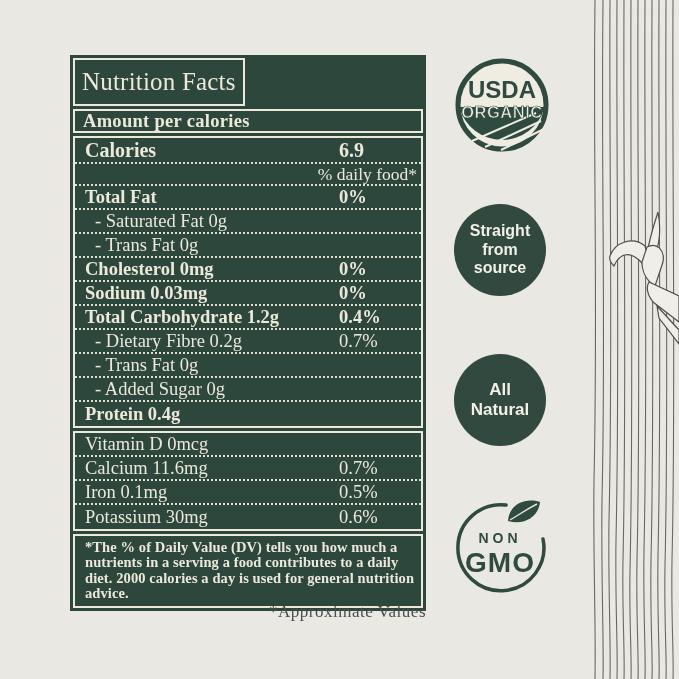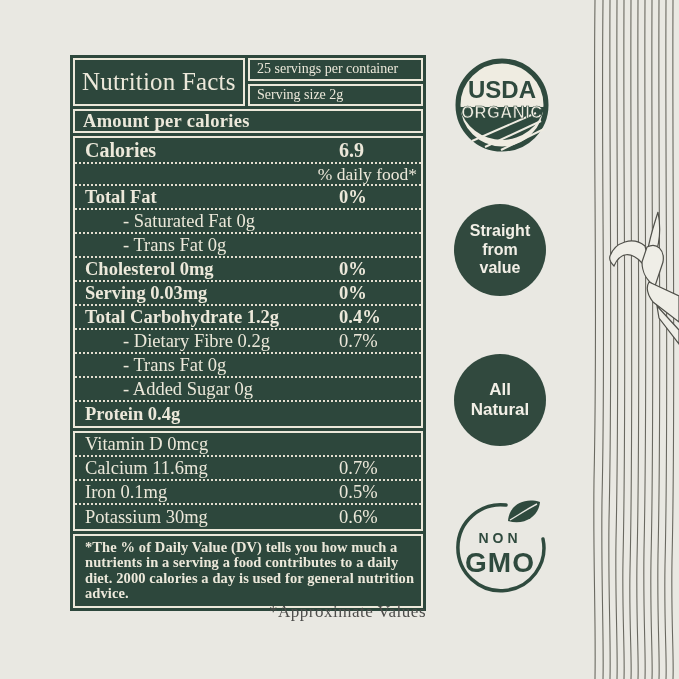--- a/index.html
+++ b/index.html
@@ -38,21 +38,21 @@
   .nrow{
     display:flex;align-items:center;height:24px;padding:0 10px;
     font-size:18.5px;box-sizing:border-box;white-space:nowrap;
   }
   .nrow:not(:last-child){border-bottom:2px dotted #e3dfd0;align-items:center;}
   .nrow .lbl{flex:0 1 auto;overflow:visible;}
   .nrow .val{width:72px;margin-left:auto;text-align:left;flex:none;}
   .nrow.b{font-weight:700;}
   .nrow.cal{height:26px;font-size:20px;}
   .nrow.dv{height:22px;justify-content:flex-end;font-size:17.5px;padding-right:4px;}
-  .nrow.ind{padding-left:48px;}
+  .nrow.ind{padding-left:20px;}
   .footnote{
     padding:4px 2px 5px 10px;font-size:14.5px;font-weight:700;line-height:1.06;
     letter-spacing:.1px;
   }
   .approx{
     position:absolute;left:0;top:602px;width:426px;text-align:right;
     font-size:17px;color:#4d4d4b;letter-spacing:.5px;
   }
 
   
@@ -94,24 +94,20 @@
       <path d="M55 262 L 60 247 C 70 242, 78 250, 76 262 L 68 286 C 60 281, 55 272, 55 262 Z"></path>
       <path d="M62 282 L 92 296 L 92 322 L 66 302 C 60 294, 59 287, 62 282 Z"></path>
       <path d="M70 306 L 92 330 L 92 344 L 72 318 Z"></path>
     </g>
   </svg>
 
   <div class="label">
 
     <div class="hdr">
       <div class="box hdr-title">Nutrition Facts</div>
-      <div class="hdr-right">
-        <div class="box hdr-cell">25 servings per container</div>
-        <div class="box hdr-cell">Serving size 2g</div>
-      </div>
     </div>
 
     <div class="box amount">Amount per calories</div>
 
     <div class="box sec">
       <div class="nrow cal b">
         <span class="lbl">Calories</span>
         <span class="val">6.9</span>
       </div>
       <div class="nrow dv">
@@ -127,21 +123,21 @@
       </div>
       <div class="nrow ind">
         <span class="lbl">- Trans Fat 0g</span>
         <span class="val"></span>
       </div>
       <div class="nrow b">
         <span class="lbl">Cholesterol 0mg</span>
         <span class="val">0%</span>
       </div>
       <div class="nrow b">
-        <span class="lbl">Serving 0.03mg</span>
+        <span class="lbl">Sodium 0.03mg</span>
         <span class="val">0%</span>
       </div>
       <div class="nrow b">
         <span class="lbl">Total Carbohydrate 1.2g</span>
         <span class="val">0.4%</span>
       </div>
       <div class="nrow ind">
         <span class="lbl">- Dietary Fibre 0.2g</span>
         <span class="val">0.7%</span>
       </div>
@@ -191,21 +187,21 @@
       <path d="M 33 92 L 89 66"></path>
       <path d="M 49 95 L 92 74"></path>
     </g>
     <text x="50" y="43" text-anchor="middle" font-size="24" font-weight="bold" fill="#2f4a3e">USDA</text>
     <text x="50" y="63" text-anchor="middle" font-size="16.5" font-weight="bold" fill="#efece1" stroke="#2f4a3e" stroke-width="0.7" letter-spacing="0.5">ORGANIC</text>
   </svg>
 
   <div class="badge-circle badge-straight">
     <span>Straight</span>
     <span>from</span>
-    <span>value</span>
+    <span>source</span>
   </div>
 
   <div class="badge-circle badge-natural">
     <span>All</span>
     <span>Natural</span>
   </div>
 
   <svg class="badge-svg gmo-svg" width="100" height="100" viewBox="0 0 100 100">
     <path d="M 56 10 A 43 43 0 1 0 93 44" fill="none" stroke="#2f4a3e" stroke-width="3.5" stroke-linecap="round"></path>
     <path d="M 58 26 C 59 10, 74 2, 90 7 C 89 20, 76 31, 58 26 Z" fill="#2f4a3e" stroke="none"></path>

